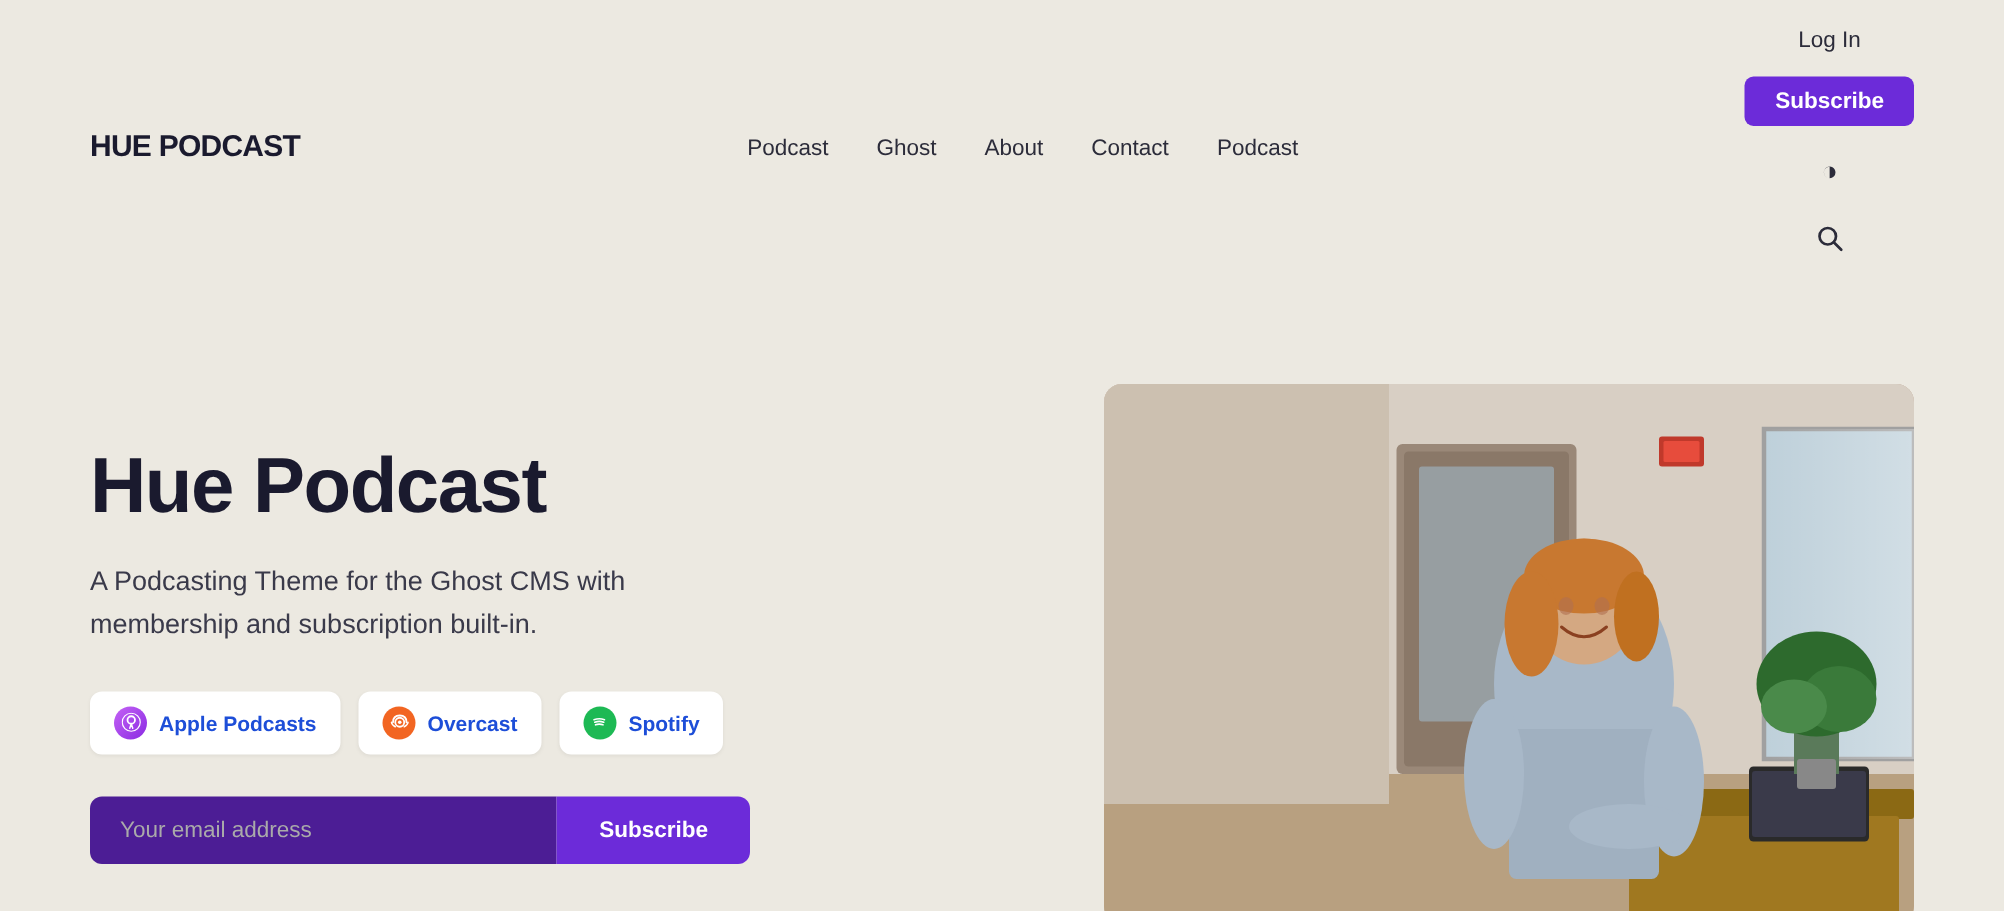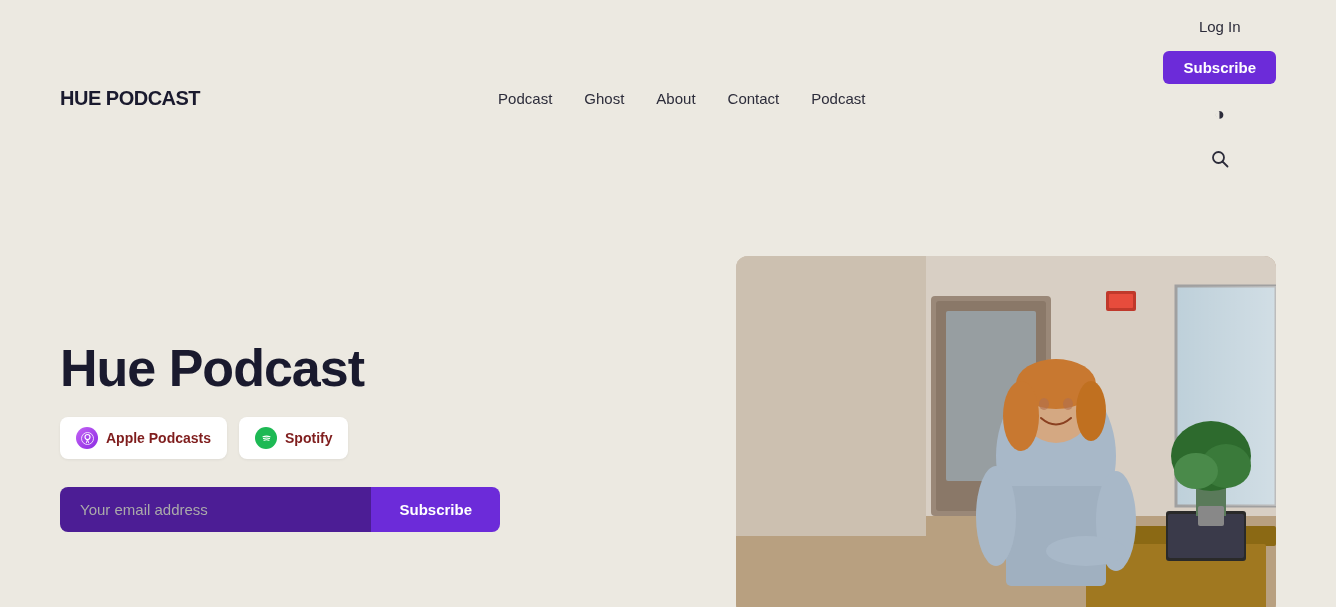--- a/index.html
+++ b/index.html
@@ -121,21 +121,21 @@
 
     .podcast-badge {
       display: flex;
       align-items: center;
       gap: 8px;
       background: #fff;
       border-radius: 8px;
       padding: 10px 16px;
       font-size: 14px;
       font-weight: 600;
-      color: #7f1d1d;
+      color: #1d4ed8;
       cursor: pointer;
       border: none;
       box-shadow: 0 1px 3px rgba(0,0,0,0.06);
     }
 
     .badge-icon {
       width: 22px;
       height: 22px;
       border-radius: 50%;
       display: flex;
@@ -248,34 +248,47 @@
           <line x1="12.5" y1="12.5" x2="17.5" y2="17.5" stroke="#2c2c3a" stroke-width="1.8" stroke-linecap="round"></line>
         </svg>
       </span>
     </button>
   </div>
 </nav>
 
 <section class="hero">
   <div class="hero-content">
     <h1 class="hero-title">Hue Podcast</h1>
+    <p class="hero-subtitle">A Podcasting Theme for the Ghost CMS with membership and subscription built-in.</p>
 
     <div class="podcast-badges">
 
       <button class="podcast-badge">
         <span class="badge-icon badge-icon-apple">
           <svg width="13" height="13" viewBox="0 0 13 13" fill="none">
             <circle cx="6.5" cy="5" r="2.5" stroke="white" stroke-width="1.2"></circle>
             <circle cx="6.5" cy="6.5" r="6" stroke="white" stroke-width="0.8" fill="none"></circle>
             <path d="M6.5 7.5 L5.5 10.5 M6.5 7.5 L7.5 10.5" stroke="white" stroke-width="1" stroke-linecap="round"></path>
           </svg>
         </span>
         <span>Apple Podcasts</span>
       </button>
 
+      <button class="podcast-badge">
+        <span class="badge-icon badge-icon-overcast">
+          <svg width="13" height="13" viewBox="0 0 13 13" fill="none">
+            <circle cx="6.5" cy="6.5" r="3" stroke="white" stroke-width="1.2"></circle>
+            <path d="M2 6.5 Q2 2 6.5 2 Q11 2 11 6.5" stroke="white" stroke-width="1.2" fill="none" stroke-linecap="round"></path>
+            <path d="M3.5 9.5 Q1 8 1 6.5" stroke="white" stroke-width="1" fill="none" stroke-linecap="round"></path>
+            <path d="M9.5 9.5 Q12 8 12 6.5" stroke="white" stroke-width="1" fill="none" stroke-linecap="round"></path>
+            <circle cx="6.5" cy="6.5" r="1.2" fill="white"></circle>
+          </svg>
+        </span>
+        <span>Overcast</span>
+      </button>
 
       <button class="podcast-badge">
         <span class="badge-icon badge-icon-spotify">
           <svg width="13" height="13" viewBox="0 0 13 13" fill="none">
             <circle cx="6.5" cy="6.5" r="6" fill="#1db954"></circle>
             <path d="M3 4.8 Q6.5 3.5 10 4.8" stroke="white" stroke-width="1.1" fill="none" stroke-linecap="round"></path>
             <path d="M3.5 6.5 Q6.5 5.4 9.5 6.5" stroke="white" stroke-width="1.1" fill="none" stroke-linecap="round"></path>
             <path d="M4 8.2 Q6.5 7.3 9 8.2" stroke="white" stroke-width="1.1" fill="none" stroke-linecap="round"></path>
           </svg>
         </span>

